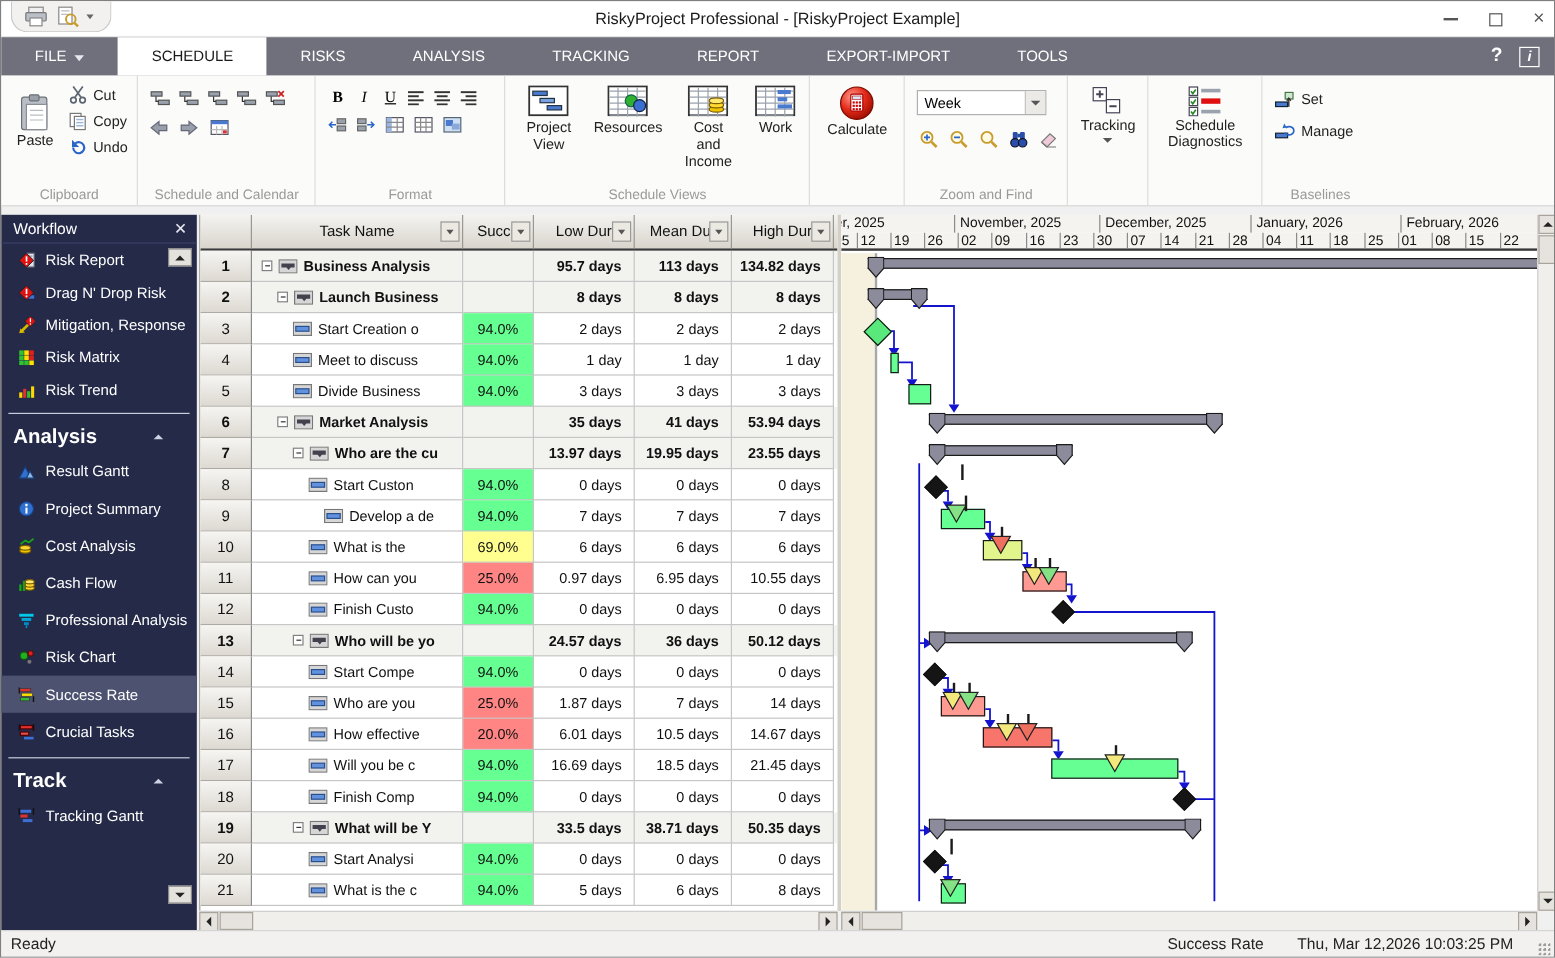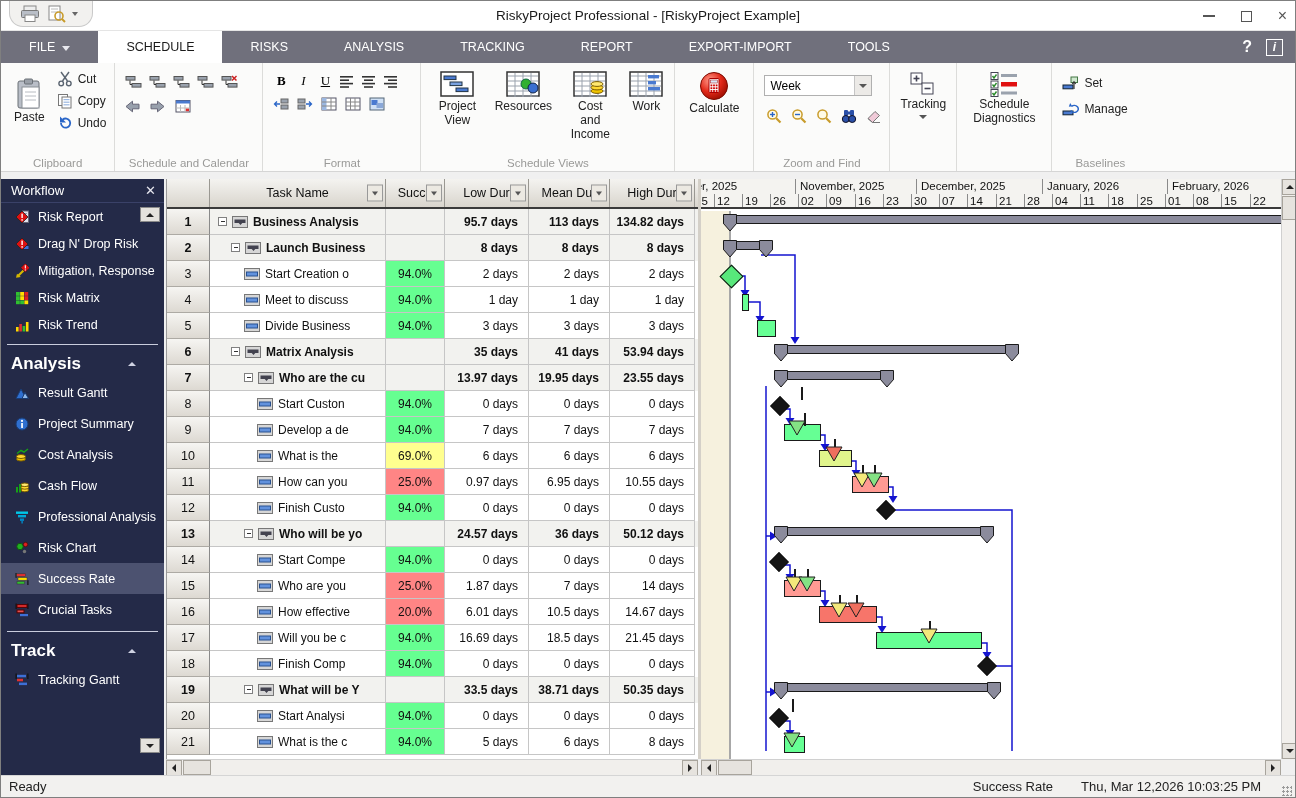--- a/index.html
+++ b/index.html
@@ -917,21 +917,21 @@
         <div class="trow sumrow">
           <div class="tcell numcell" style="width: 43px; flex: 0 0 43px;">6</div>
           <div class="tcell namecell" style="width: 176px; flex: 0 0 176px; padding-left: 21px;">
             <div class="cbox"></div>
             <span class="ticon">
               <svg width="16" height="12" viewBox="0 0 16 12">
                 <rect x="0.5" y="0.5" width="15" height="11" fill="#d6d6d6" stroke="#777"></rect>
                 <path d="M2.5 3.5 h11 v3.4 h-3.2 l-1.8,2.2 -1.8,-2.2 h-4.2 z" fill="#42424f"></path>
               </svg>
             </span>
-            <span>Matrix Analysis</span>
+            <span>Market Analysis</span>
           </div>
           <div class="tcell srcell" style="width: 59px; flex: 0 0 59px;"></div>
           <div class="tcell durcell" style="width: 84px; flex: 0 0 84px;">35 days</div>
           <div class="tcell durcell" style="width: 81px; flex: 0 0 81px;">41 days</div>
           <div class="tcell durcell" style="width: 85px; flex: 0 0 85px;">53.94 days</div>
         </div>
         <div class="trow sumrow">
           <div class="tcell numcell" style="width: 43px; flex: 0 0 43px;">7</div>
           <div class="tcell namecell" style="width: 176px; flex: 0 0 176px; padding-left: 34px;">
             <div class="cbox"></div>
@@ -959,21 +959,21 @@
             </span>
             <span>Start Custon</span>
           </div>
           <div class="tcell srcell" style="width: 59px; flex: 0 0 59px; background: rgb(102, 255, 145);">94.0%</div>
           <div class="tcell durcell" style="width: 84px; flex: 0 0 84px;">0 days</div>
           <div class="tcell durcell" style="width: 81px; flex: 0 0 81px;">0 days</div>
           <div class="tcell durcell" style="width: 85px; flex: 0 0 85px;">0 days</div>
         </div>
         <div class="trow">
           <div class="tcell numcell" style="width: 43px; flex: 0 0 43px;">9</div>
-          <div class="tcell namecell" style="width: 176px; flex: 0 0 176px; padding-left: 47px;">
+          <div class="tcell namecell" style="width: 176px; flex: 0 0 176px; padding-left: 60px;">
             <span class="ticon">
               <svg width="16" height="12" viewBox="0 0 16 12">
                 <rect x="0.5" y="0.5" width="15" height="11" fill="#d6d6d6" stroke="#777"></rect>
                 <rect x="2.5" y="4" width="11" height="4" fill="#6292dd" stroke="#28508f"></rect>
               </svg>
             </span>
             <span>Develop a de</span>
           </div>
           <div class="tcell srcell" style="width: 59px; flex: 0 0 59px; background: rgb(102, 255, 145);">94.0%</div>
           <div class="tcell durcell" style="width: 84px; flex: 0 0 84px;">7 days</div>

